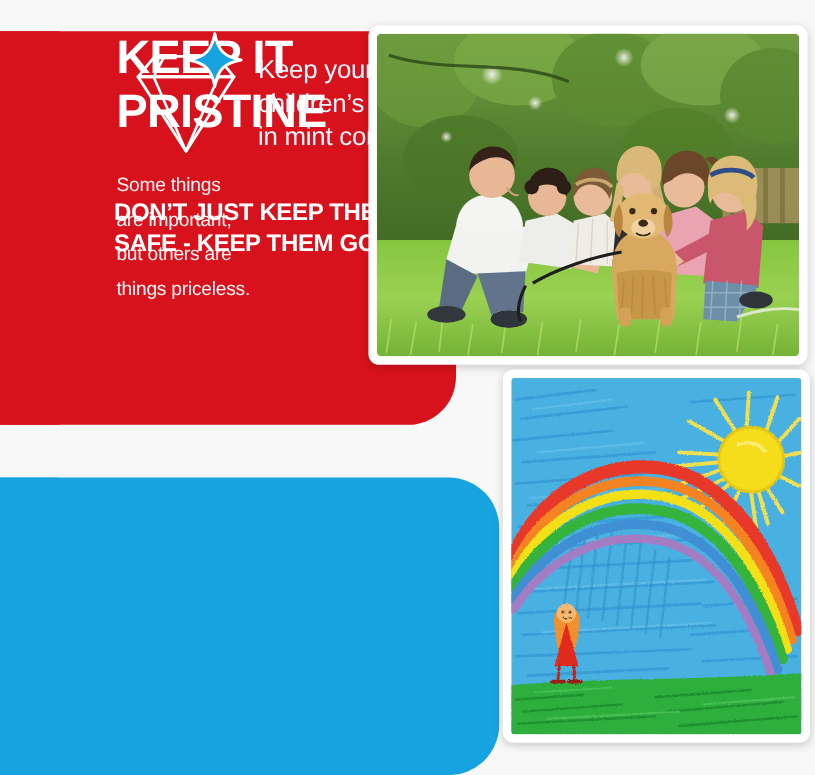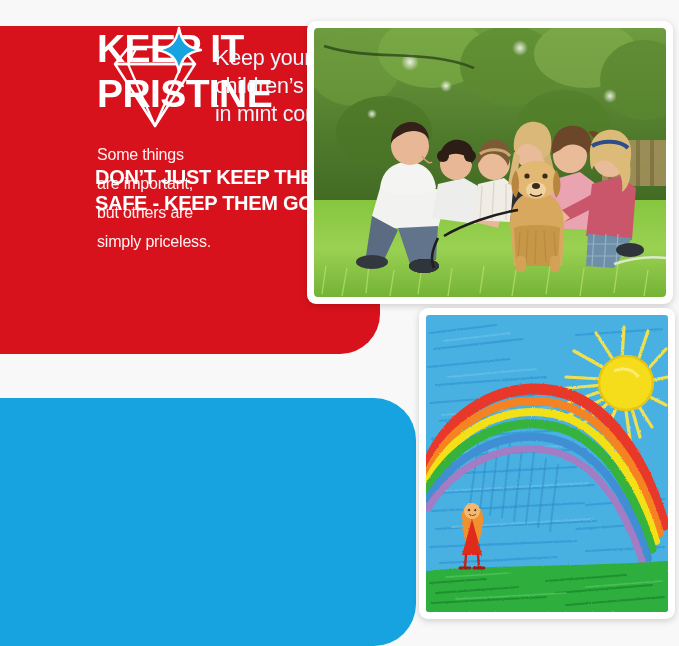--- a/index.html
+++ b/index.html
@@ -119,21 +119,21 @@
 
   <div class="red-headline">
     <div>KEEP IT</div>
     <div>PRISTINE</div>
   </div>
 
   <div class="red-body">
     <span>Some things</span>
     <span>are important,</span>
     <span>but others are</span>
-    <span>simply priceless.</span>
+    <span>things priceless.</span>
   </div>
 
   <div class="blue-panel"></div>
 
   <div class="gem-icon">
     <svg width="118" height="118" viewBox="0 0 118 118" fill="none">
 
       <path d="M20 42 L34 25 L86 25 L100 42 Z" stroke="#ffffff" stroke-width="2.4" stroke-linejoin="round" fill="none"></path>
 
       <path d="M20 42 L60 104 L100 42 Z" stroke="#ffffff" stroke-width="2.4" stroke-linejoin="round" fill="none"></path>

